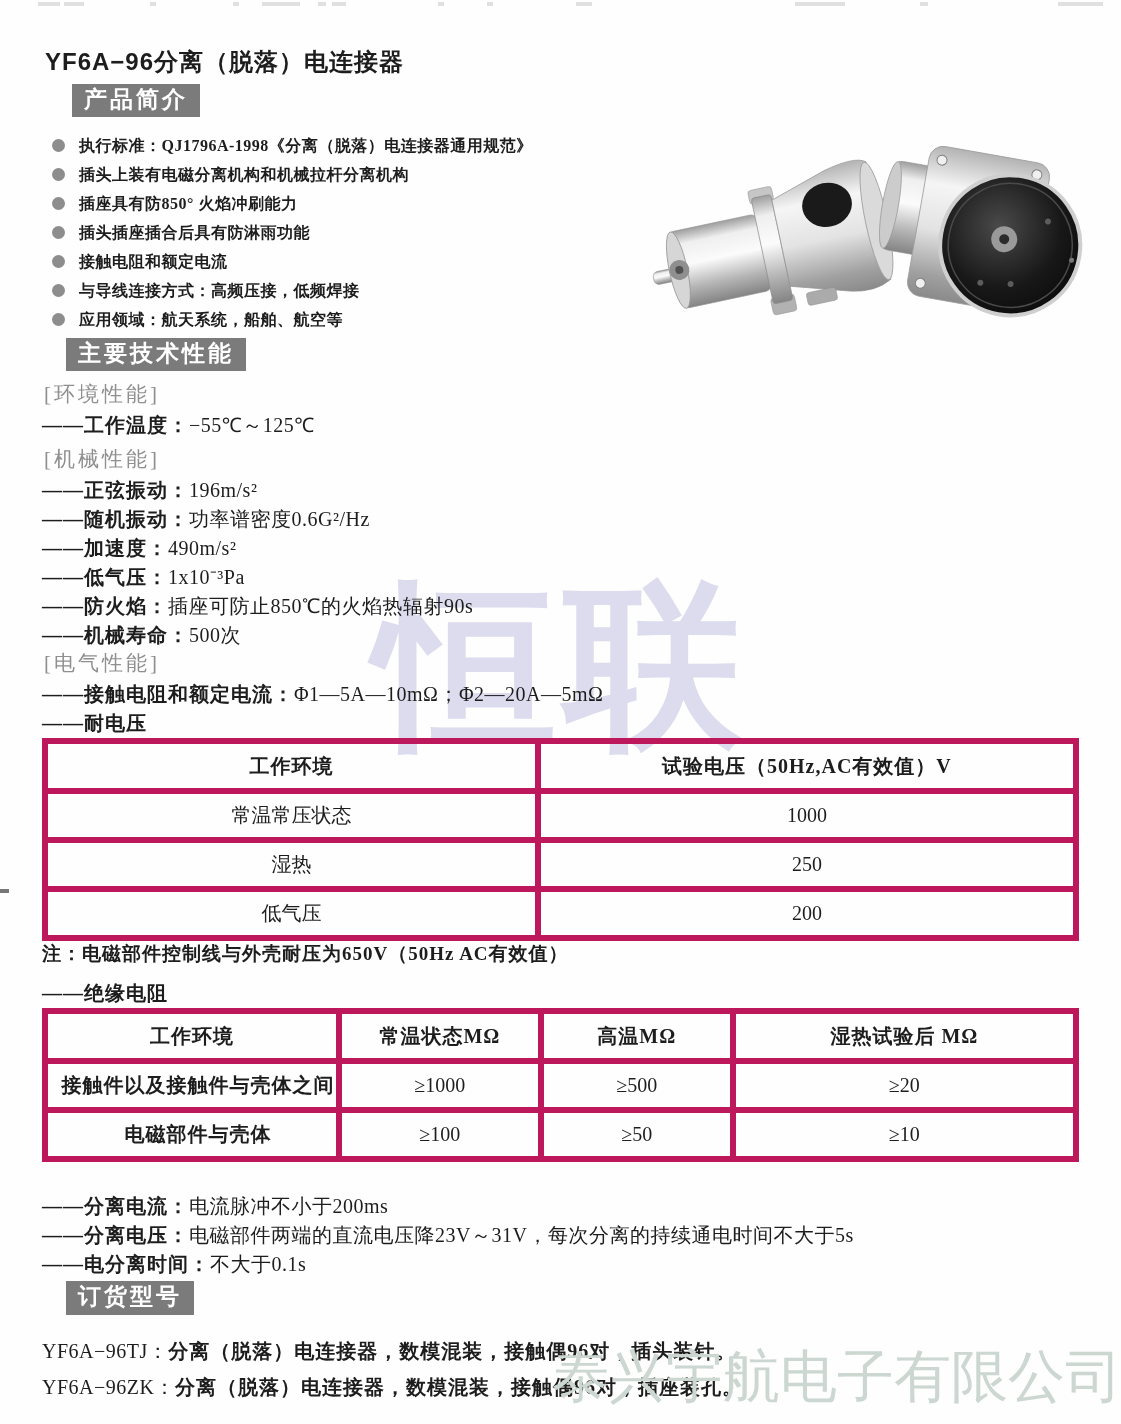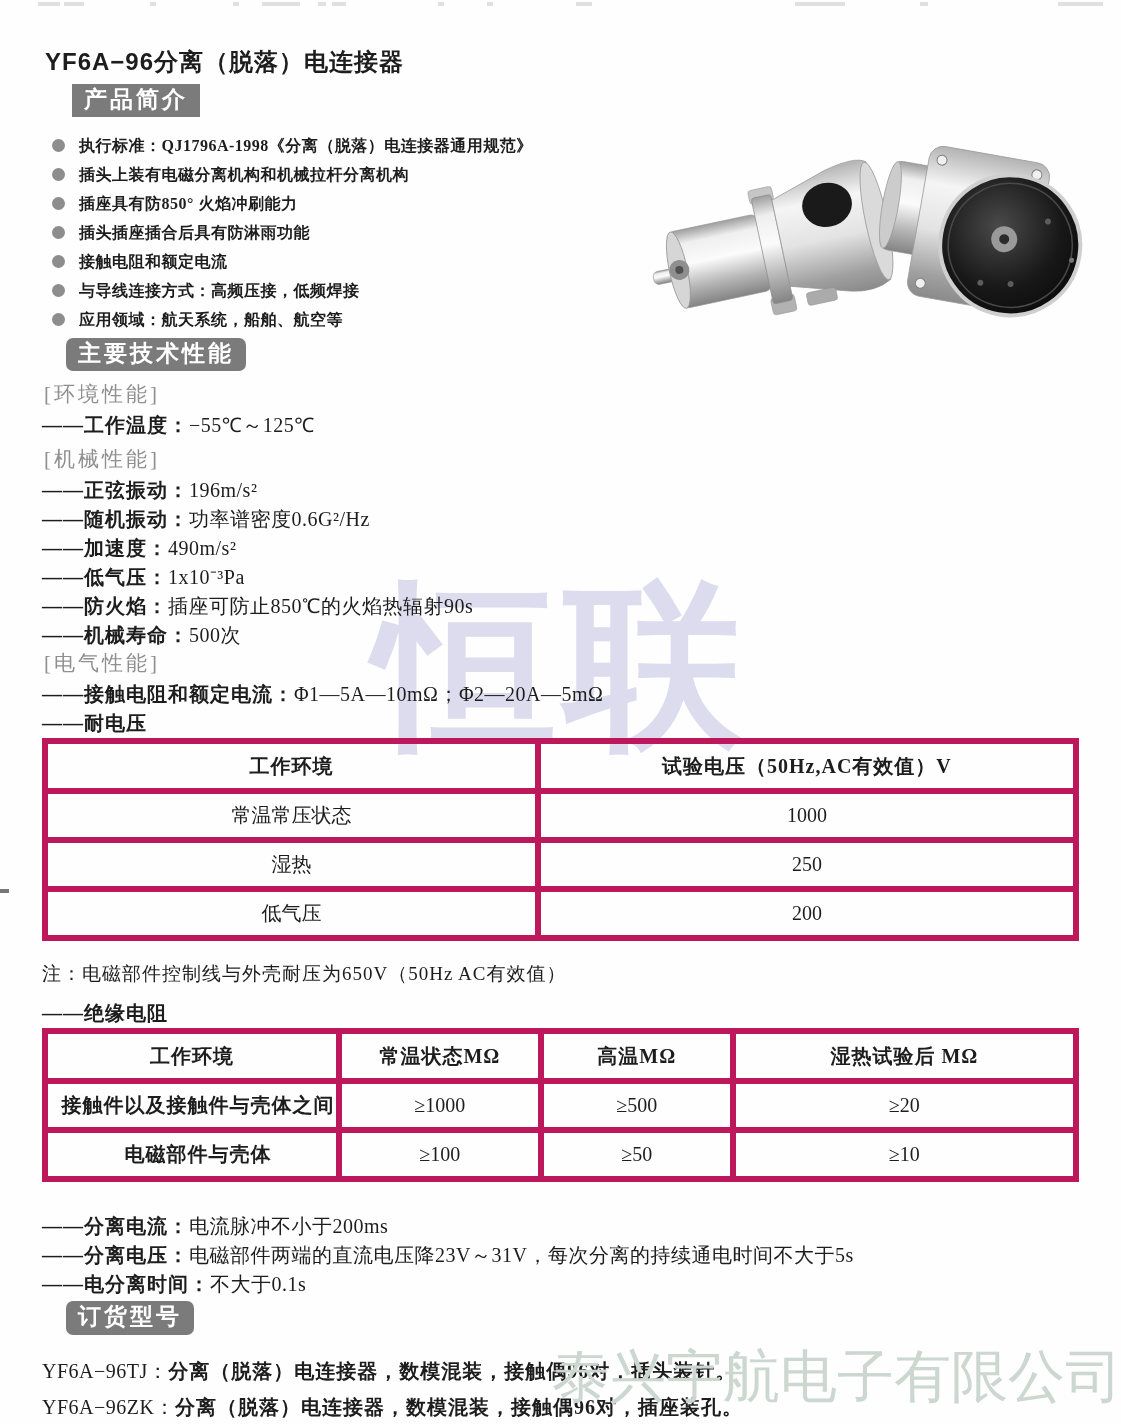--- a/index.html
+++ b/index.html
@@ -37,35 +37,35 @@
   }
   
   .intro { position:absolute; left:48px; top:84px; width:580px; }
   .bullets { margin-top:14px; }
   .bullet { display:flex; align-items:flex-start; line-height:29px; font-size:16px; font-weight:700; letter-spacing:0.5px; }
   .dot { flex:0 0 13px; width:13px; height:13px; border-radius:50%; background:#8d8d8d; margin:8px 14px 0 4px; }
   
   .photo { position:absolute; left:613px; top:115px; width:510px; height:235px; }
   
   .tech { position:absolute; left:42px; top:338px; width:1037px; }
-  .tech .badge { margin-bottom:6px;border-radius:7px; }
+  .tech .badge { margin-bottom:6px; }
   .group-header { margin:4px 0 3px 2px; font-size:21px; line-height:27px; color:#8f8f8f; letter-spacing:3px; }
   .group-header.mech { margin-top:6px; }
   .group-header.elec { margin-top:0; }
   .spec { font-size:20px; line-height:29px; white-space:nowrap; }
   .spec-label { font-weight:700; letter-spacing:1px; }
   .spec-value { font-weight:400; letter-spacing:0.5px; }
   
   table { border-collapse:collapse; width:100%; table-layout:fixed; }
   .tbl { margin-top:0; }
   .tbl th, .tbl td { border:6px solid #be185d; text-align:center; vertical-align:middle; font-size:20px; padding:0; }
   .tbl th { height:44px; font-weight:700; letter-spacing:1px; }
   .tbl td { height:43px; font-weight:400; }
   .tbl td.rowlabel { font-weight:700; letter-spacing:1px;padding-left:12px; }
-  .note-line { margin-top:20px; font-size:19px; line-height:26px; font-weight:400; letter-spacing:1px; }
+  .note-line { margin-top:0; font-size:19px; line-height:26px; font-weight:700; letter-spacing:1px; }
   .mt12 { margin-top:12px; }
   .extra { margin-top:30px; }
   .ordering-badge { margin-top:2px; }
   .models { margin-top:12px; }
   .model { font-size:20px; line-height:36px; white-space:nowrap; }
   .model-code { font-weight:400; letter-spacing:0.5px; }
   .model-desc { font-weight:700; letter-spacing:1px; }
 </style>
 </head>
 <body>

